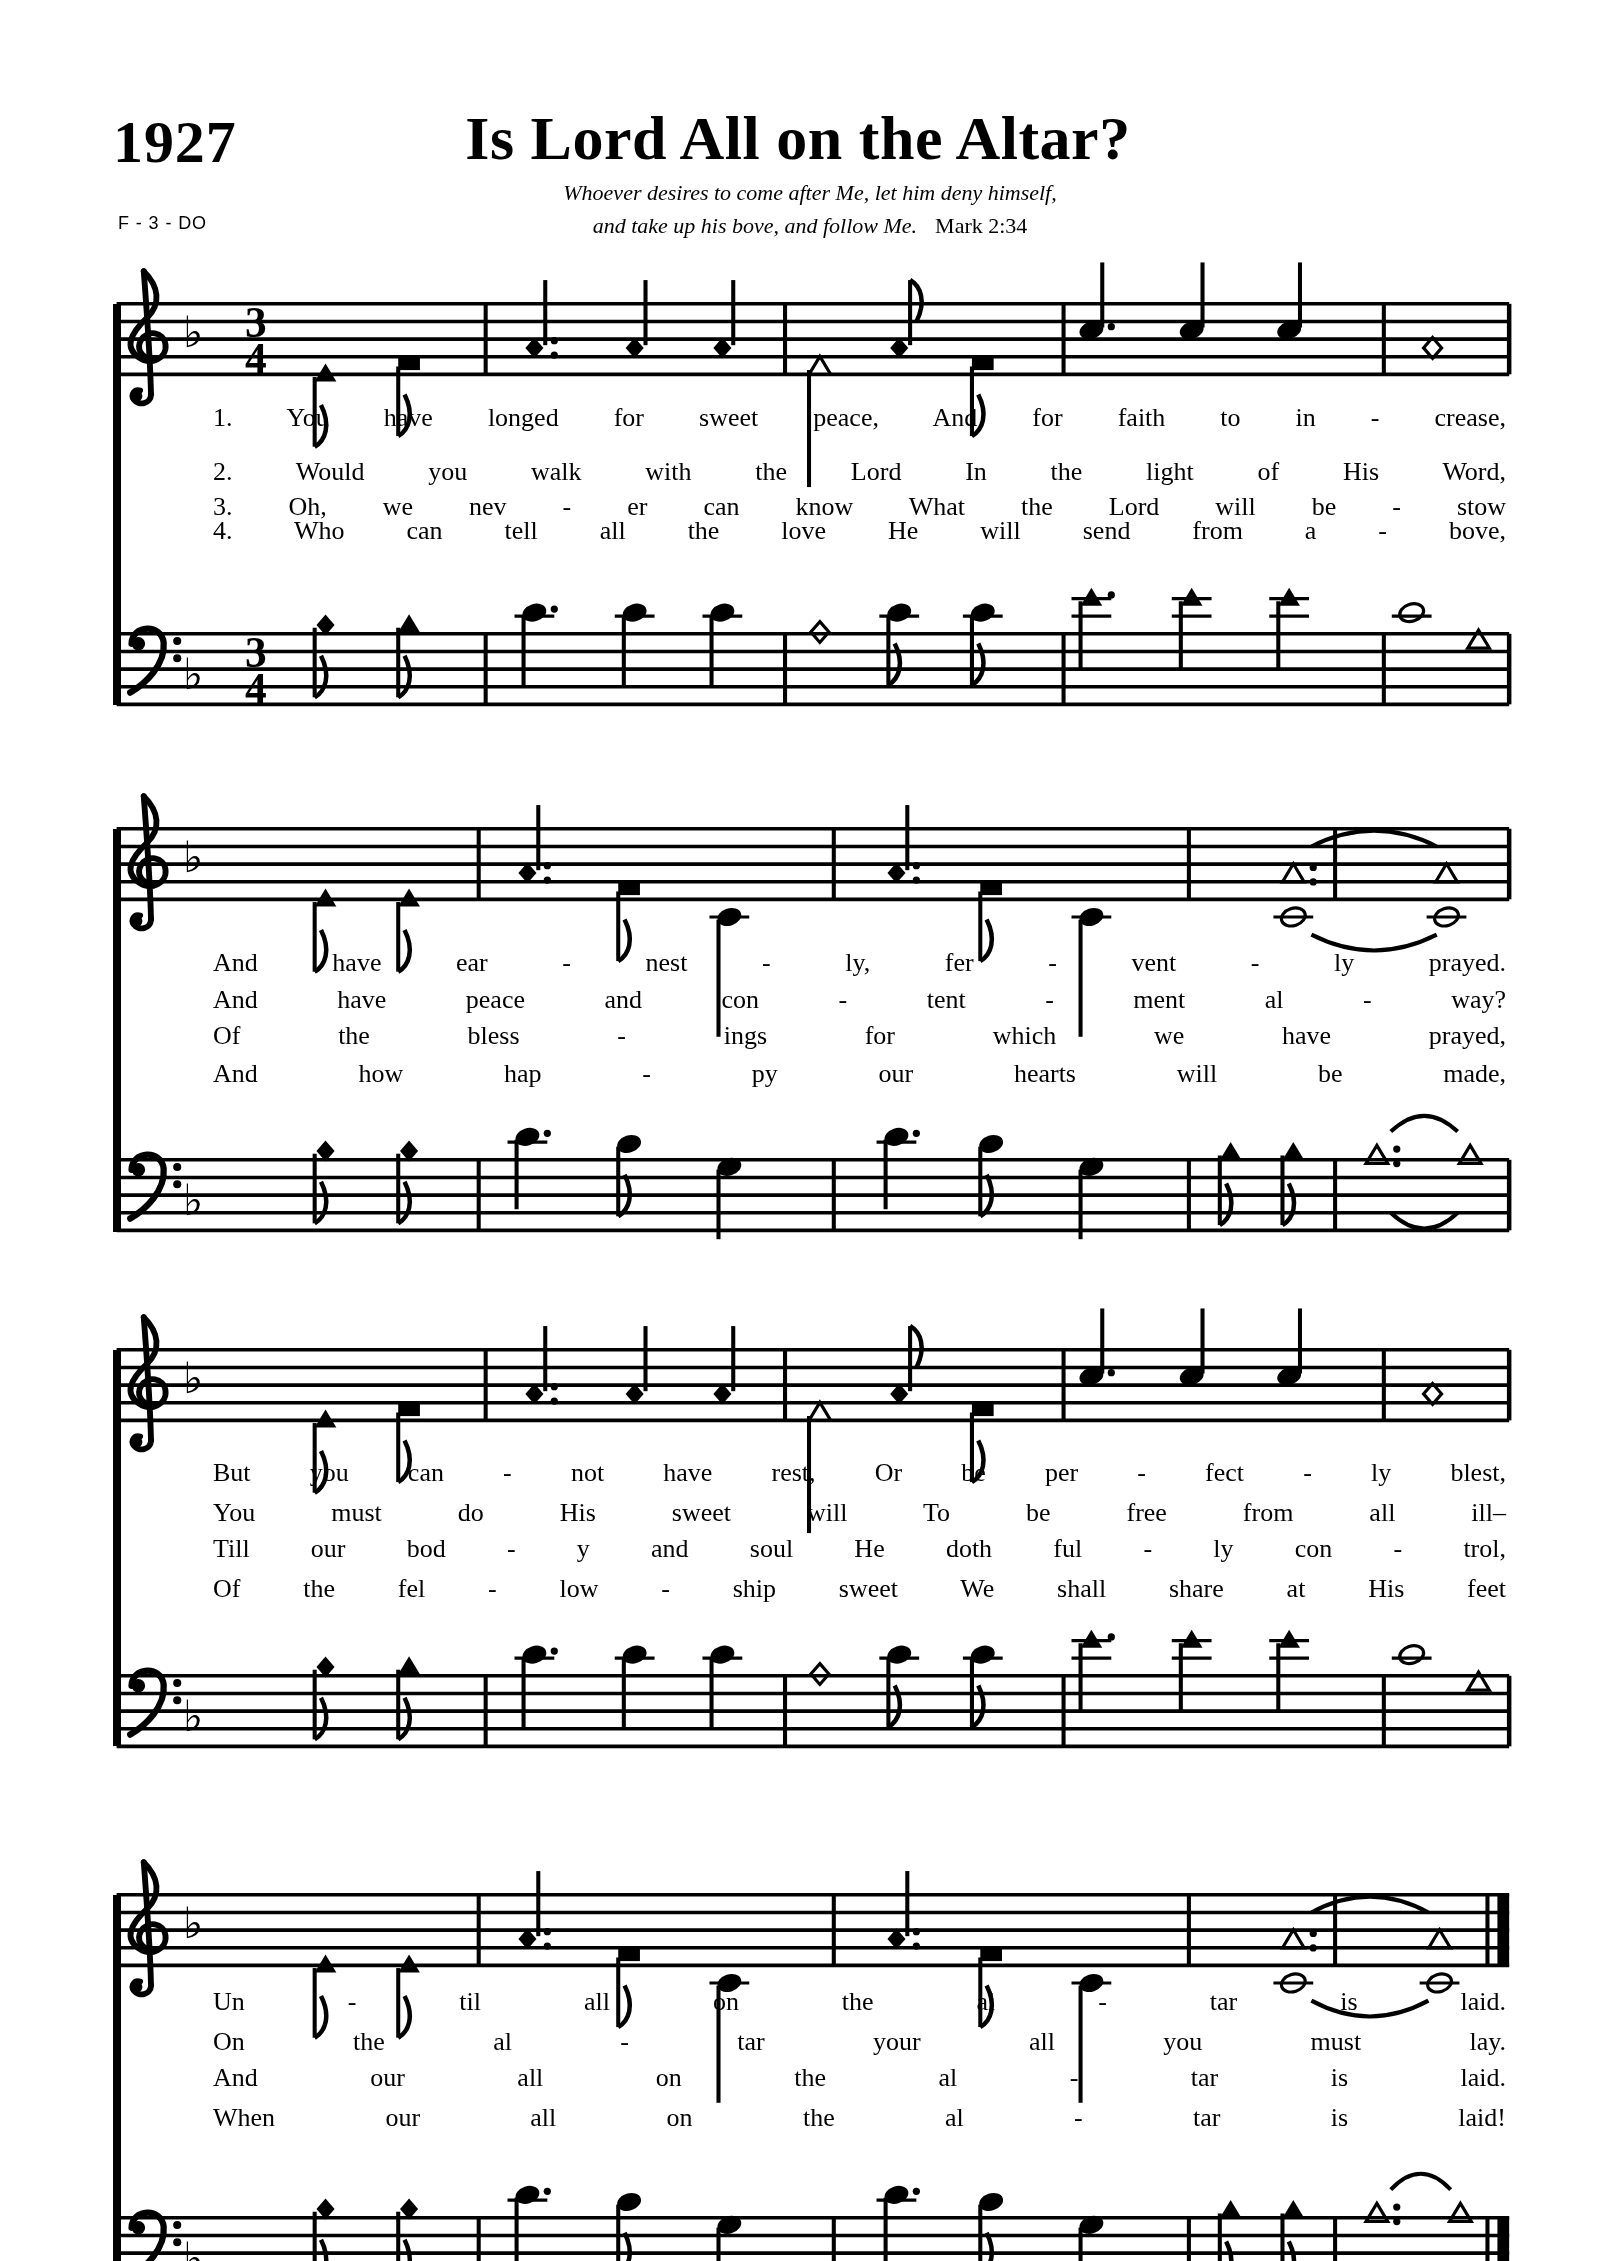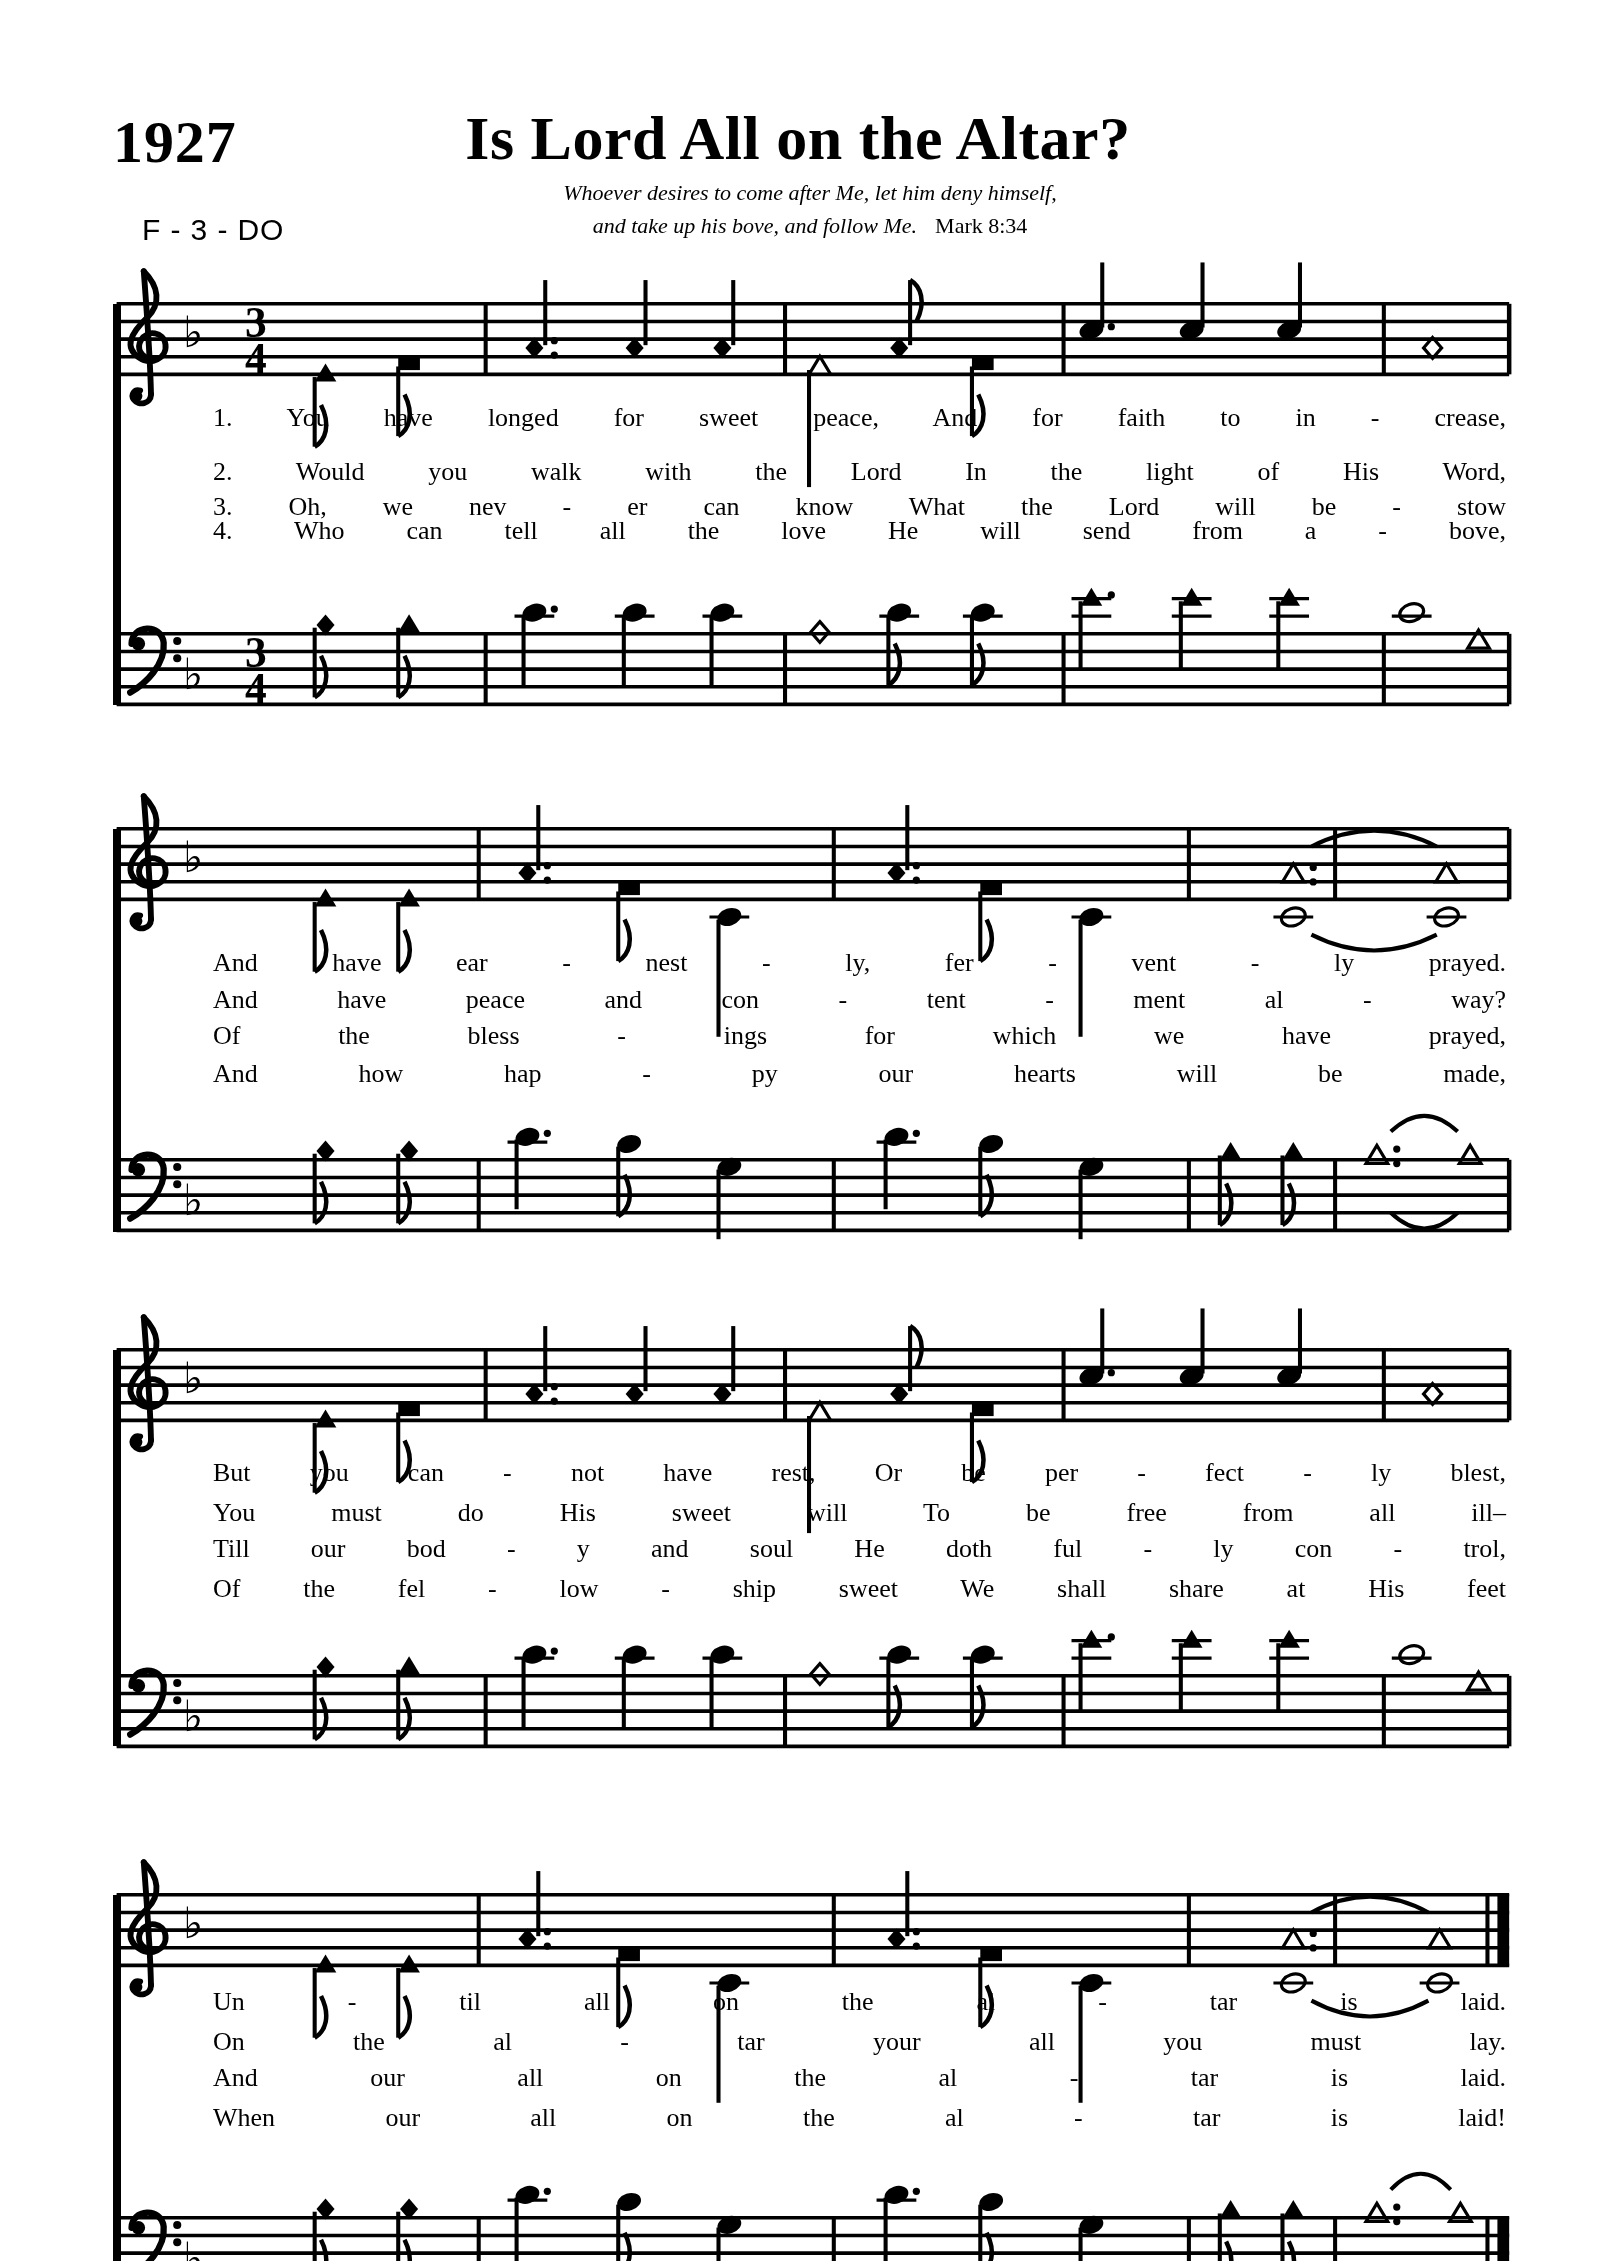--- a/index.html
+++ b/index.html
@@ -5,36 +5,36 @@
   html,body{margin:0;padding:0;background:#ffffff;}
   body{width:1624px;height:2499px;position:relative;font-family:"Liberation Serif",serif;color:#000;}
   .abs{position:absolute;}
   #hymn-number{left:113px;top:108px;font-size:60px;font-weight:bold;letter-spacing:0.9px;}
   #hymn-title{left:798px;top:103px;transform:translateX(-50%);font-size:62px;font-weight:bold;white-space:nowrap;letter-spacing:0.5px;}
   .epigraph{left:810px;transform:translateX(-50%);font-size:22px;white-space:nowrap;}
   #epigraph-1{top:180px;}
   #epigraph-2{top:213px;}
   .epigraph .it{font-style:italic;}
   .epigraph .ref{font-style:normal;margin-left:18px;}
-  #key-label{left:118px;top:213px;font-family:"Liberation Sans",sans-serif;font-size:30px;letter-spacing:0.9px;margin-left:24px;}
+  #key-label{left:118px;top:213px;font-family:"Liberation Sans",sans-serif;font-size:18px;letter-spacing:0.9px;}
   .lyric-line{left:213px;width:1293px;font-size:26px;text-align:justify;text-align-last:justify;white-space:nowrap;height:33px;overflow:visible;}
   .sysbar{width:7.7px;background:#000;left:113px;}
   svg{overflow:visible;display:block;}
   .staff-svg{left:0;width:1624px;height:199px;}
 </style>
 </head>
 <body>
 
 <div class="abs" id="hymn-number">1927</div>
 <div class="abs" id="hymn-title">Is Lord All on the Altar?</div>
 <div class="abs epigraph" id="epigraph-1">
   <span class="it">Whoever desires to come after Me, let him deny himself,</span>
 </div>
 <div class="abs epigraph" id="epigraph-2">
-  <span class="it">and take up his bove, and follow Me.</span><span class="ref">Mark 8:34</span>
+  <span class="it">and take up his bove, and follow Me.</span><span class="ref">Mark 2:34</span>
 </div>
 <div class="abs" id="key-label">F - 3 - DO</div>
 
 <div class="abs sysbar" style="top:304px;height:401px;"></div>
 <svg class="abs staff-svg" id="staff-0-t" style="top:245px;" viewBox="0 0 3592 440" width="1624" height="199">
     <line x1="258" y1="130" x2="3338" y2="130" stroke="#000" stroke-width="8"></line>
     <line x1="258" y1="169" x2="3338" y2="169" stroke="#000" stroke-width="8"></line>
     <line x1="258" y1="208" x2="3338" y2="208" stroke="#000" stroke-width="8"></line>
     <line x1="258" y1="247" x2="3338" y2="247" stroke="#000" stroke-width="8"></line>
     <line x1="258" y1="286" x2="3338" y2="286" stroke="#000" stroke-width="8"></line>

